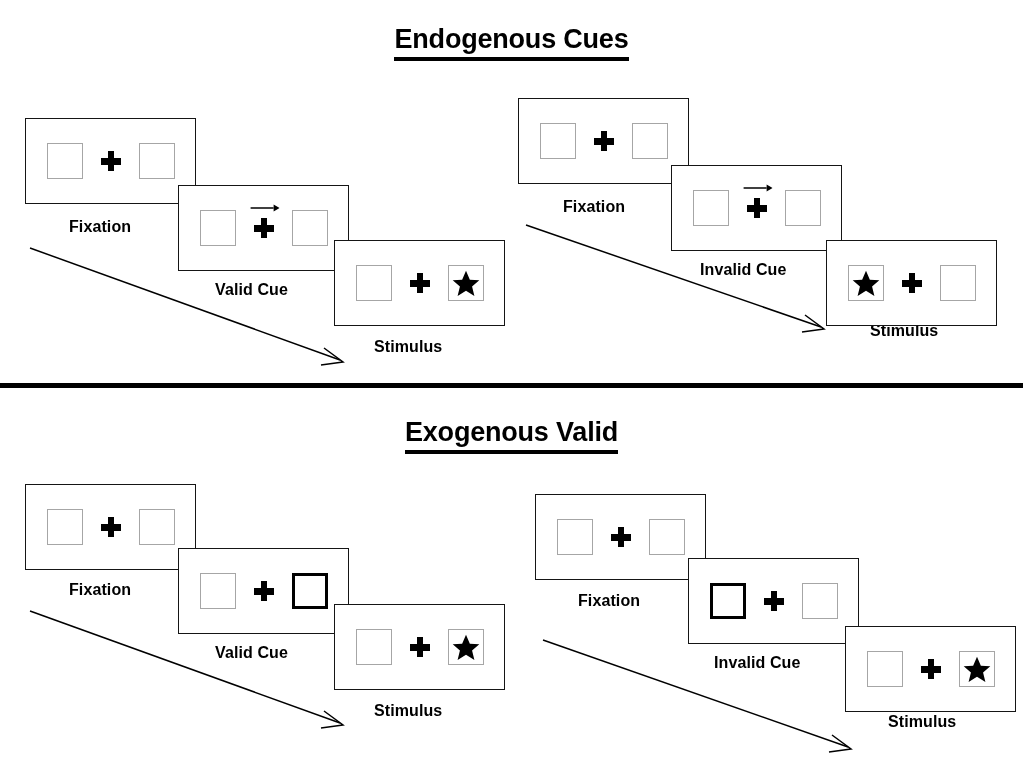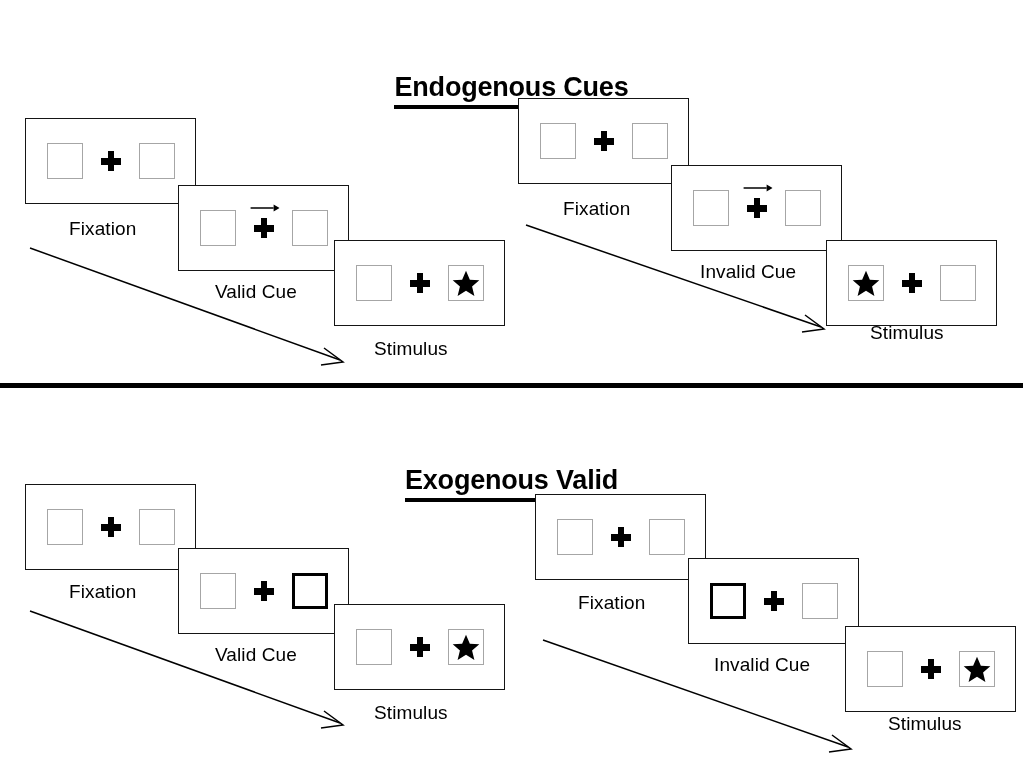--- a/index.html
+++ b/index.html
@@ -11,21 +11,20 @@
 
   
   .section-title{
     position:absolute;left:0;width:1023px;text-align:center;
     font-size:27px;font-weight:bold;letter-spacing:-0.2px;
   }
   .section-title span{
     display:inline-block;
     border-bottom:4px solid #000;
     padding-bottom:2px;
-    margin-top:48px;
   }
 
   
   .divider{
     position:absolute;left:0;width:1023px;height:5px;background:#000;
   }
 
   
   .panel{
     position:absolute;
@@ -74,21 +73,21 @@
     left:50%;
     transform:translateX(-48%);
     top:-15px;
     width:30px;height:10px;
     pointer-events:none;
   }
 
   
   .panel-label{
     position:absolute;
-    font-size:19px;font-weight:normal;
+    font-size:16px;font-weight:bold;
     white-space:nowrap;
     letter-spacing:0.1px;
   }
 
   
   .timeline-arrow{
     position:absolute;
     pointer-events:none;
   }
 </style>

